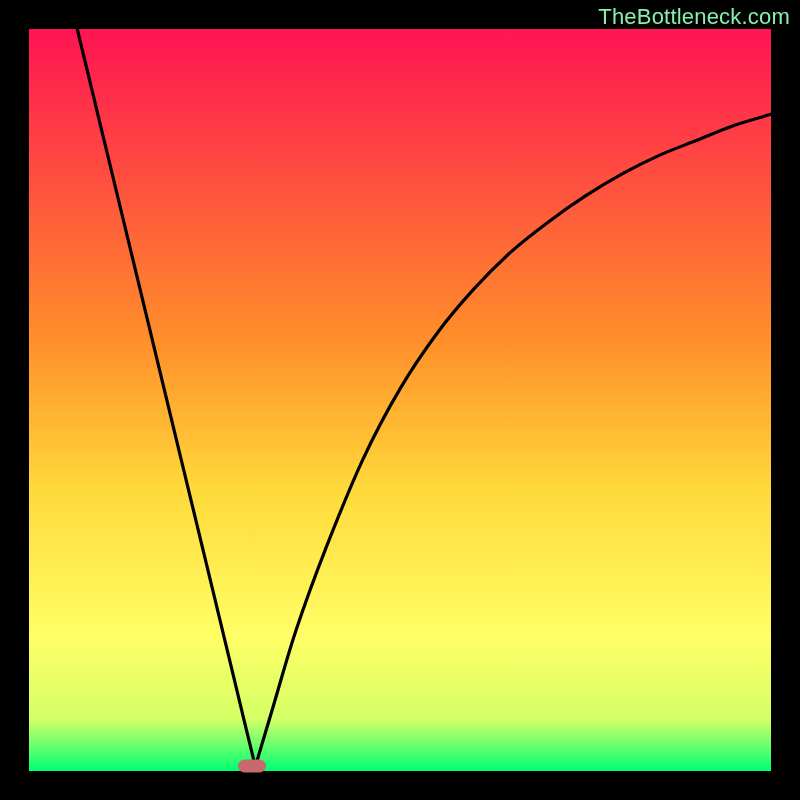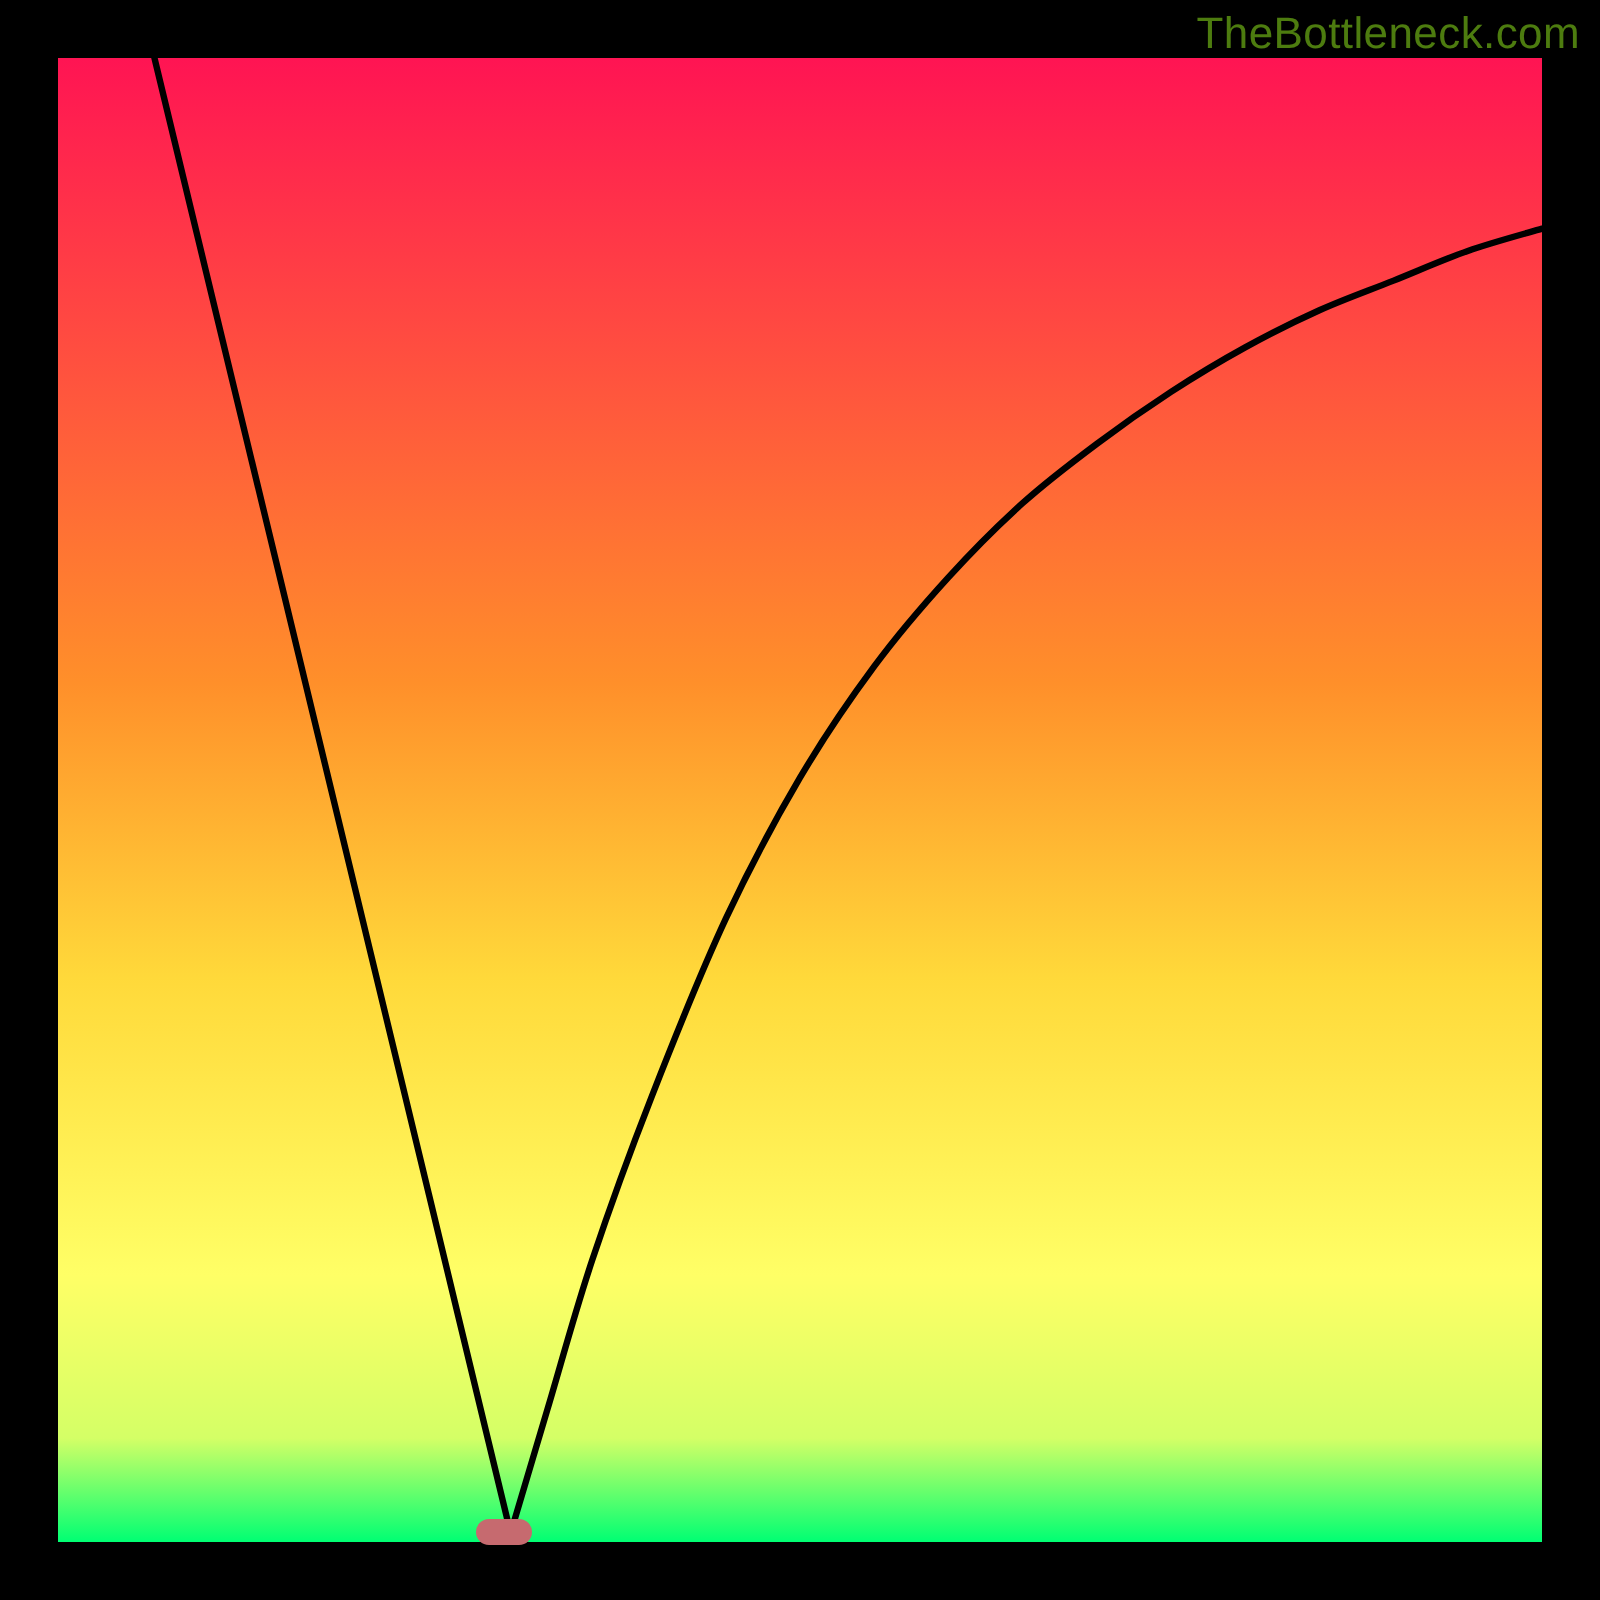--- a/index.html
+++ b/index.html
@@ -31,21 +31,21 @@
     left: 0;
     top: 0;
     width: 742px;
     height: 742px;
     overflow: visible;
   }
   .watermark {
     position: absolute;
     top: 4px;
     right: 10px;
-    color: #4d7c0f;
+    color: #86efac;
     font-size: 22px;
     font-weight: 500;
     letter-spacing: 0.2px;
     user-select: none;
   }
   .marker {
     position: absolute;
     width: 28px;
     height: 13px;
     border-radius: 7px;

